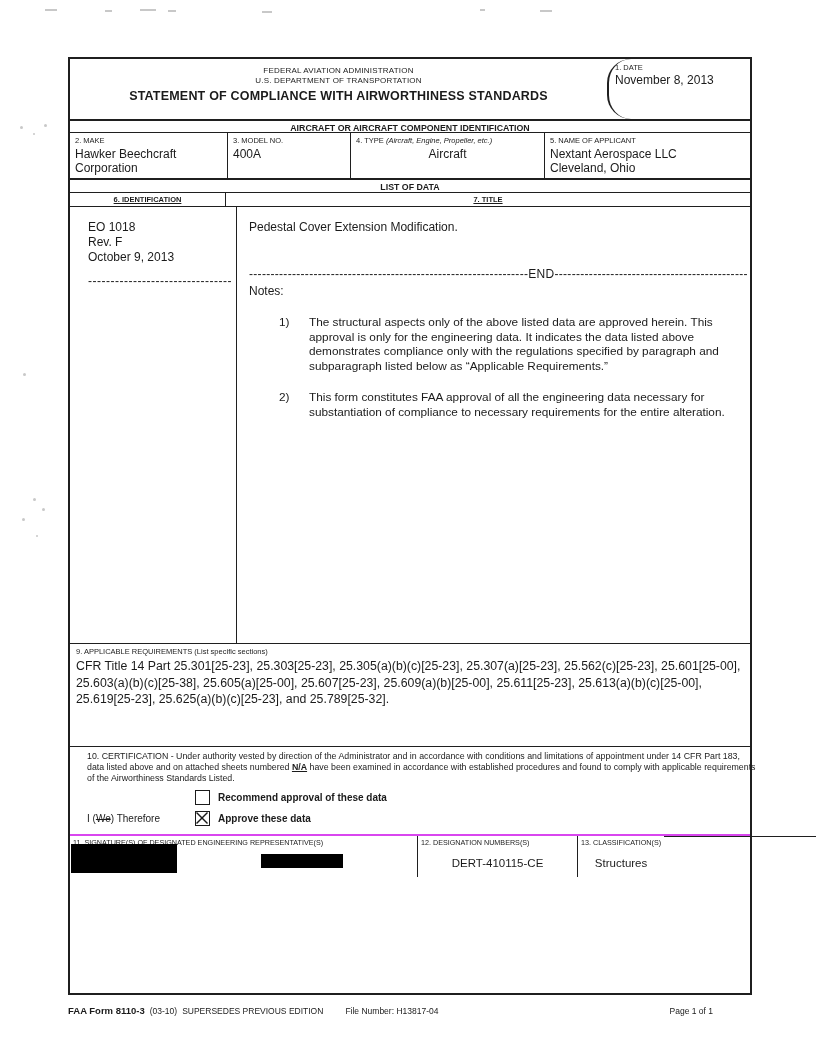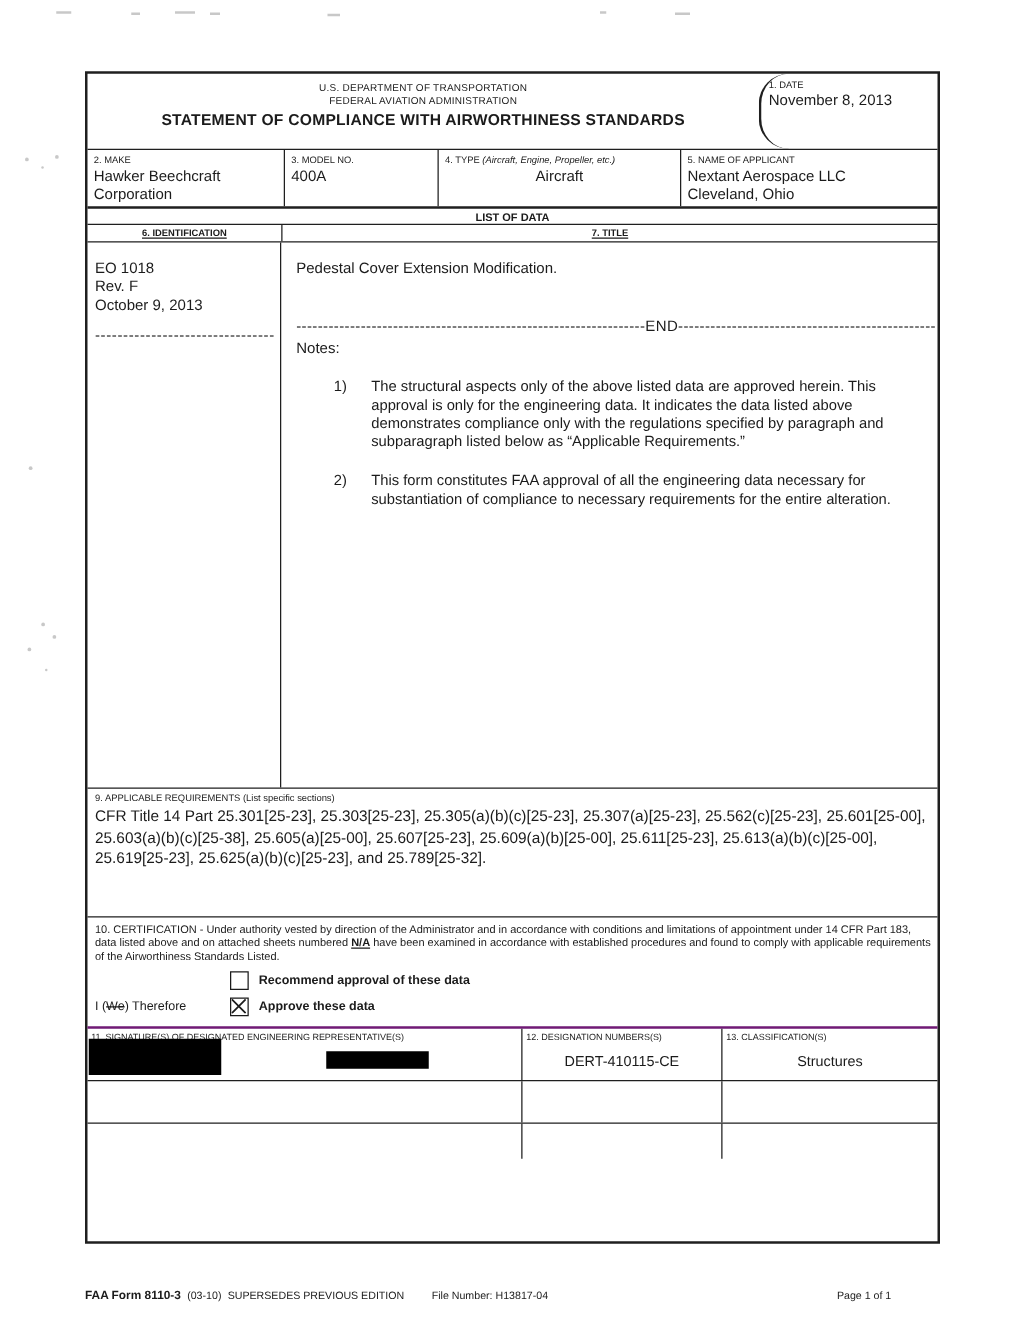--- a/index.html
+++ b/index.html
@@ -34,64 +34,64 @@
   .cell-val { font-size:12px; line-height:14px; margin-top:2px; }
   .type-center { text-align:center; }
   .italic { font-style:italic; }
 
   .list-hdr { height:14px; display:flex; border-top:1.5px solid #1f1f1f; font-size:7.5px; }
   .list-hdr > div { padding-top:2px; text-align:center; text-decoration:underline;font-weight:bold; }
   .lh-id { width:155px; }
   .lh-title { flex:1; border-left:1.5px solid #1f1f1f; }
 
   .list-area { height:437px; display:flex; border-top:1px solid #1f1f1f; }
-  .la-left { width:155px; border-right:1.5px solid #1f1f1f; padding:13px 4px 0 6px; font-size:12px; line-height:15px; }
+  .la-left { width:155px; border-right:1.5px solid #1f1f1f; padding:13px 4px 0 6px; font-size:12px; line-height:15px;margin-left:12px; }
   .la-dashes { margin-top:9px; white-space:nowrap; overflow:hidden; font-size:12px; letter-spacing:.5px; }
   .la-right { flex:1; padding:13px 2px 0 12px; overflow:hidden; }
   .doc-title { font-size:12px; }
   .end-line { margin-top:33px; white-space:nowrap; overflow:hidden; font-size:12px; letter-spacing:.3px; }
   .notes-label { font-size:12px; margin-top:3px; }
   .note { display:flex; margin-top:17px; width:487px; }
   .note-num { width:30px; margin-left:30px; font-size:11.8px; flex:none; }
   .note-text { font-size:11.8px; line-height:14.5px; }
 
   .sec8 { height:57px; border-top:1.5px solid #1f1f1f; padding:5px 6px; }
   .sec8 .lbl { font-size:7.8px; }
   .inline-val { font-size:12px; }
 
   .sec9 { height:103px; border-top:1.5px solid #1f1f1f; padding:3px 6px; }
   .sec9-text { font-size:12.3px; line-height:16.5px; margin-top:2px; }
 
-  .sec10 { height:88px; border-top:1.5px solid #1f1f1f; padding:4px 6px 0 6px; }
+  .sec10 { height:88px; border-top:1.5px solid #1f1f1f; padding:4px 6px 0 17px; }
   .cert-text { font-size:8.8px; line-height:11px; width:672px; }
   .na { text-decoration:underline; font-weight:bold; }
   .chk-row { display:flex; align-items:center; margin-top:6px; }
   .chk-indent { margin-left:108px; }
   .therefore { width:108px; font-size:10px; }
   .strike { text-decoration:line-through; }
   .checkbox { width:15px; height:15px; border:1.6px solid #1b1b1b; margin-right:8px; position:relative; background:#fff; flex:none; }
   .checkbox svg { position:absolute; left:0; top:0; }
   .chk-label { font-size:10px; font-weight:bold; }
 
-  .sig-table { height:106px; border-top:2px solid #701a75; display:flex; flex-direction:column; }
+  .sig-table { height:106px; border-top:2px solid #d946ef; display:flex; flex-direction:row; }
   .sig-cols { display:flex; flex:none; }
   .sc1 { width:347px; position:relative; }
   .sc2 { width:160px; border-left:1.5px solid #1f1f1f; }
   .sc3 { flex:1; border-left:1.5px solid #1f1f1f; }
   .sig-head { font-size:7.2px; padding:2px 3px 0 3px; white-space:nowrap; overflow:hidden; }
   .rowA { height:41px; }
   .rowB { height:34px; border-top:1.5px solid #1f1f1f; }
   .rowC { flex:1; border-top:1.5px solid #1f1f1f; }
   .cell-center { text-align:center; font-size:11.5px; padding-top:10px; }
   .redact { position:absolute; background:#000; }
   .r1 { left:1px; top:8px; width:106px; height:29px; }
   .r2 { left:191px; top:18px; width:82px; height:14px; }
 
   .footer { position:absolute; left:68px; top:1005px; width:645px; display:flex; align-items:baseline; }
-  .f-id { font-size:9.5px; font-weight:bold;margin-top:26px; }
+  .f-id { font-size:9.5px; font-weight:bold; }
   .f-sm { font-size:8.5px; margin-left:5px; }
   .f-file { font-size:8.5px; margin-left:22px; }
   .f-page { font-size:8.5px; margin-left:auto; }
 </style>
 </head>
 <body>
 
 <div class="page">
 
   <div class="artifact" style="left:45px;top:9px;width:12px;height:2px;"></div>
@@ -107,30 +107,31 @@
   <div class="artifact dot" style="left:23px;top:373px;width:3px;height:3px;"></div>
   <div class="artifact dot" style="left:33px;top:498px;width:3px;height:3px;"></div>
   <div class="artifact dot" style="left:42px;top:508px;width:3px;height:3px;"></div>
   <div class="artifact dot" style="left:22px;top:518px;width:3px;height:3px;"></div>
   <div class="artifact dot" style="left:36px;top:535px;width:2px;height:2px;"></div>
 
   <div class="form-box">
 
     <div class="hdr">
       <div class="hdr-left">
+        <div class="agency">FEDERAL AVIATION ADMINISTRATION</div>
         <div class="agency">U.S. DEPARTMENT OF TRANSPORTATION</div>
-        <div class="agency">FEDERAL AVIATION ADMINISTRATION</div>
         <div class="form-title">STATEMENT OF COMPLIANCE WITH AIRWORTHINESS STANDARDS</div>
       </div>
       <div class="hdr-right">
         <div class="lbl">1. DATE</div>
         <div class="date-val">November 8, 2013</div>
       </div>
     </div>
 
+    <div class="band band1">AIRCRAFT OR AIRCRAFT COMPONENT IDENTIFICATION</div>
 
     <div class="id-row">
       <div class="id-cell c-make">
         <div class="lbl">2. MAKE</div>
         <div class="cell-val">Hawker Beechcraft Corporation</div>
       </div>
       <div class="id-cell c-model">
         <div class="lbl">3. MODEL NO.</div>
         <div class="cell-val">400A</div>
       </div>

